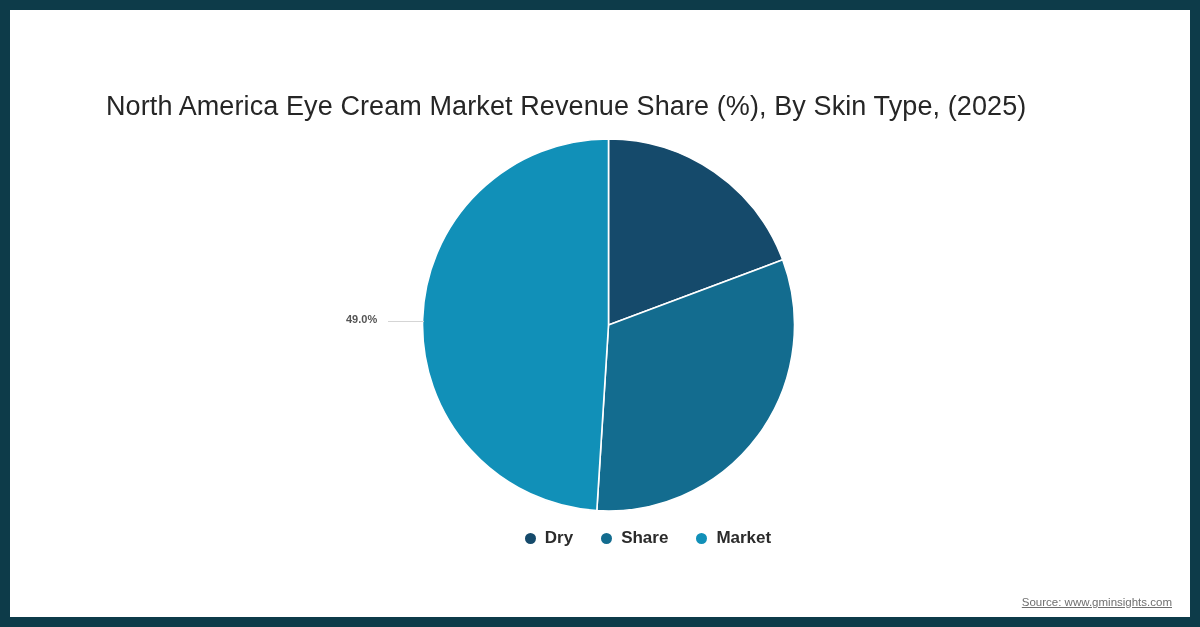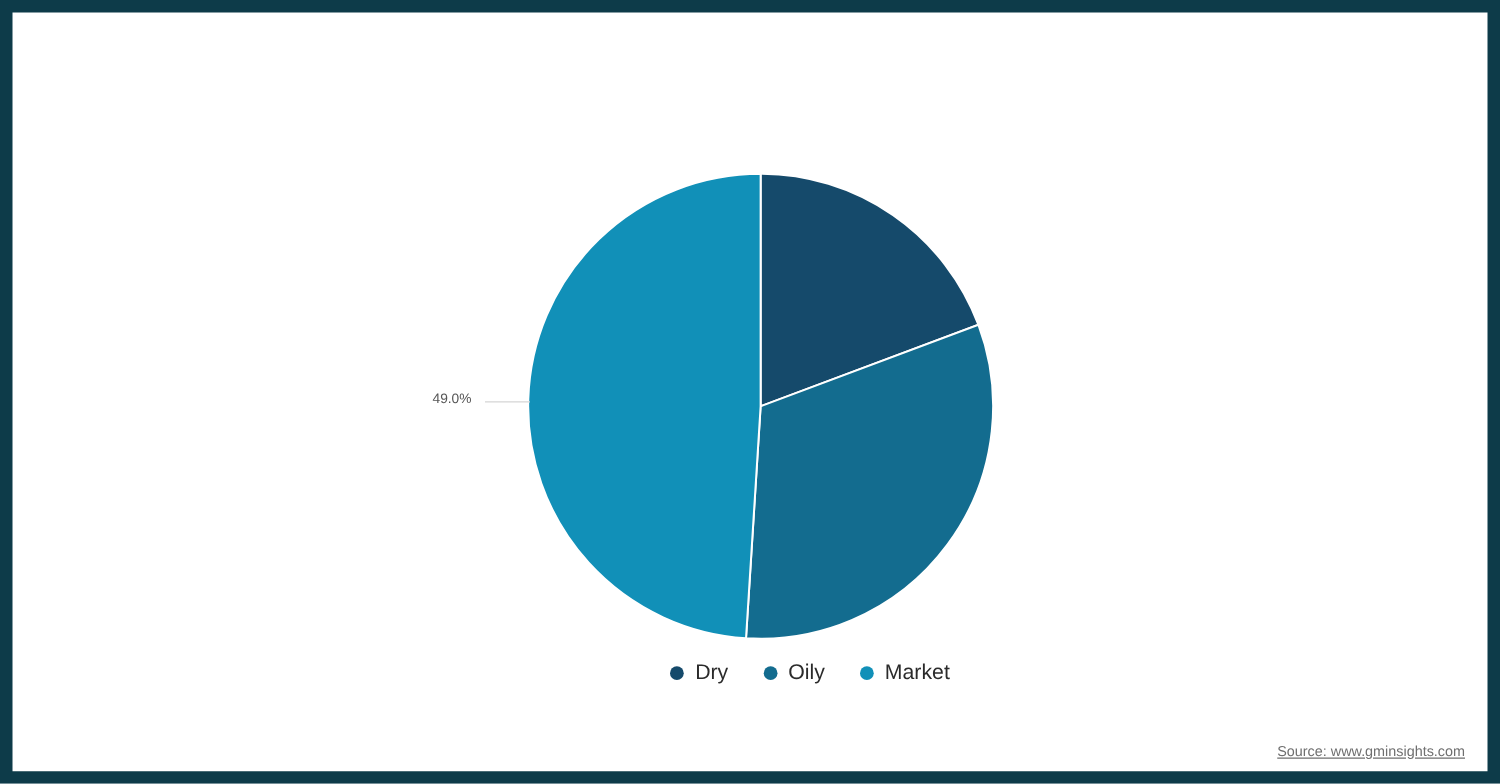--- a/index.html
+++ b/index.html
@@ -32,20 +32,21 @@
     letter-spacing: 0.1px;
     line-height: 36px;
     white-space: nowrap;
   }
   .plot-area {
     position: absolute;
     left: 0;
     top: 0;
     width: 1180px;
     height: 501px;
+    font-weight: bold;
   }
   .pie-svg {
     position: absolute;
     left: 390px;
     top: 110px;
   }
   .slice-label {
     position: absolute;
     font-size: 11px;
     color: #555555;
@@ -99,20 +100,21 @@
     color: #6f6f6f;
     white-space: nowrap;
     text-decoration: underline;
   }
 </style>
 </head>
 <body>
 
 <div class="page" style="border-color: rgb(13, 59, 73);">
 
+  <div class="chart-title">North America Eye Cream Market Revenue Share (%), By Skin Type, (2025)</div>
 
   <div class="plot-area">
 
     <svg class="pie-svg" width="420" height="400" viewBox="0 0 420 400">
       <g transform="translate(208.5,205)">
         <path id="slice-0" fill="#154a6b" stroke="#ffffff" stroke-width="1.6" d="M 0 0 L 0.00 -186.00 A 186 186 0 0 1 174.20 -65.20 Z"></path>
         <path id="slice-1" fill="#136c8f" stroke="#ffffff" stroke-width="1.6" d="M 0 0 L 174.20 -65.20 A 186 186 0 0 1 -11.68 185.63 Z"></path>
         <path id="slice-2" fill="#1190b8" stroke="#ffffff" stroke-width="1.6" d="M 0 0 L -11.68 185.63 A 186 186 0 0 1 -0.00 -186.00 Z"></path>
       </g>
     </svg>
@@ -121,21 +123,21 @@
 
     <div class="slice-label pct-other">49.0%</div>
 
     <div class="legend">
       <div class="legend-item">
         <span class="legend-dot" id="dot-0" style="background: rgb(21, 74, 107);"></span>
         <span class="legend-label">Dry</span>
       </div>
       <div class="legend-item">
         <span class="legend-dot" id="dot-1" style="background: rgb(19, 108, 143);"></span>
-        <span class="legend-label">Oily</span>
+        <span class="legend-label">Share</span>
       </div>
       <div class="legend-item">
         <span class="legend-dot" id="dot-2" style="background: rgb(17, 144, 184);"></span>
         <span class="legend-label">Market</span>
       </div>
     </div>
 
   </div>
 
   <div class="source">Source: www.gminsights.com</div>

